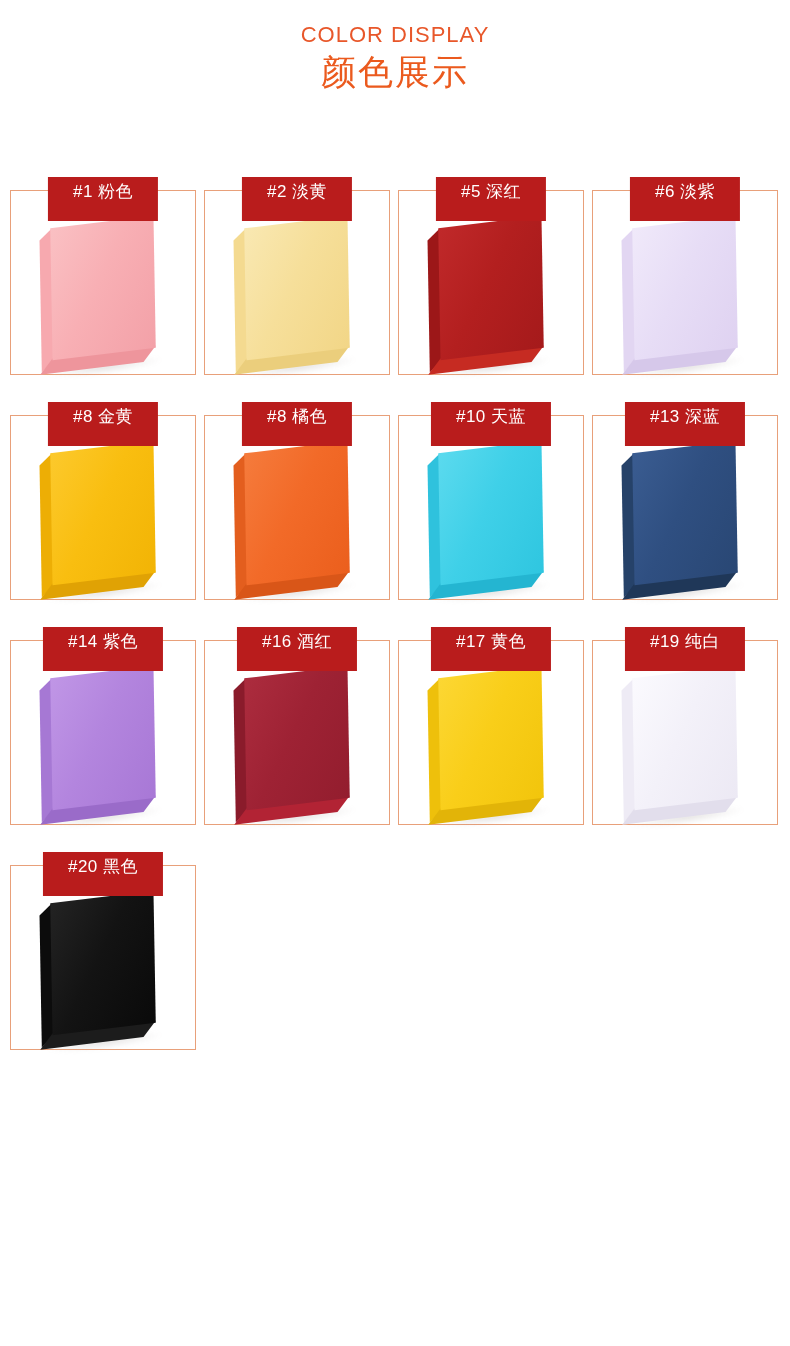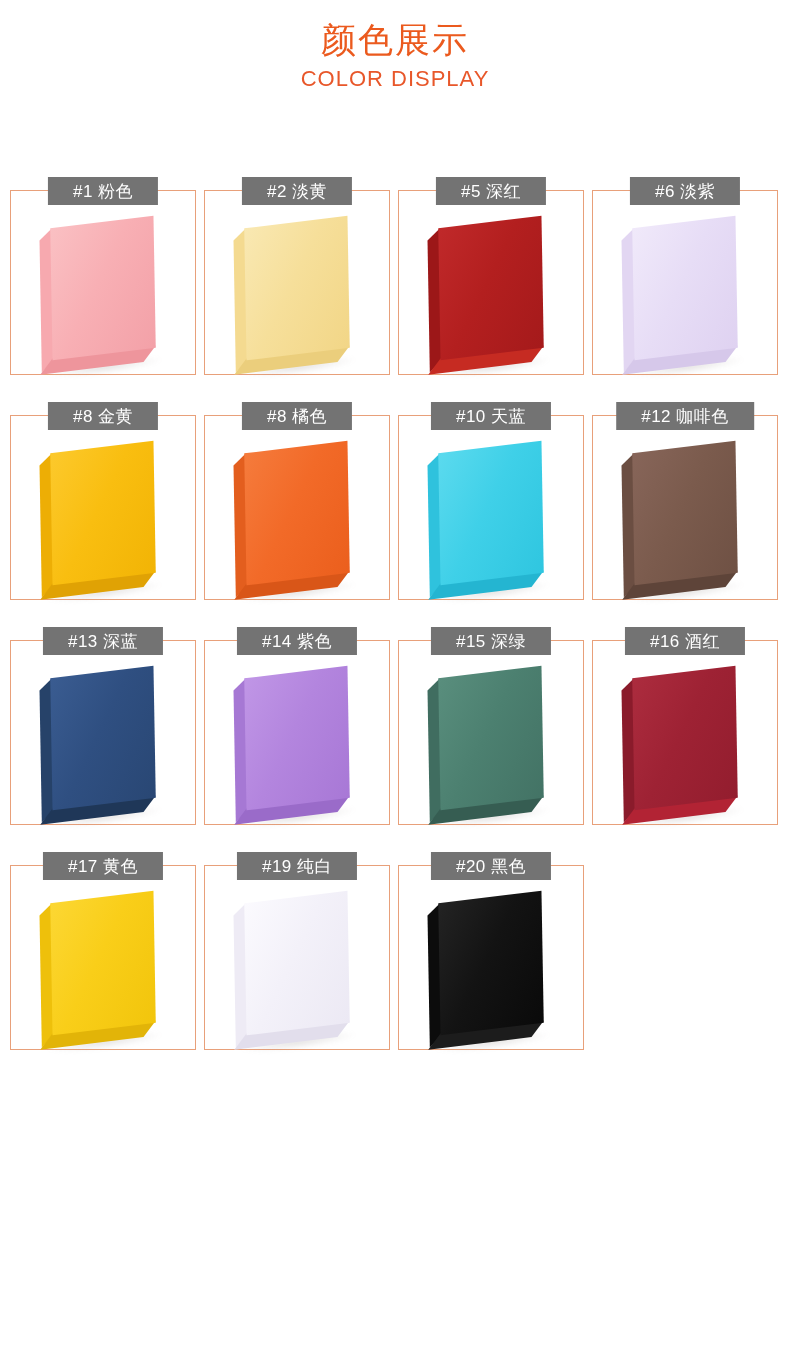--- a/index.html
+++ b/index.html
@@ -60,25 +60,25 @@
     border: 1px solid #E8A07A;
     background: #ffffff;
   }
 
   
   .card-badge {
     position: absolute;
     top: -14px;
     left: 50%;
     transform: translateX(-50%);
-    background: #737373;
+    background: #b91c1c;
     color: #ffffff;
     font-size: 17px;
     line-height: 29px;
-    height: 28px;
+    height: 44px;
     padding: 0 25px;
     white-space: nowrap;
     letter-spacing: 0.5px;
     z-index: 3;
   }
 
   
   .box-stage {
     position: absolute;
     inset: 0;
@@ -136,22 +136,22 @@
     background: radial-gradient(ellipse at 50% 50%, rgba(120,110,105,0.20) 0%, rgba(120,110,105,0.0) 72%);
     filter: blur(2px);
   }
 </style>
 </head>
 <body>
 
 <div id="page">
 
   <div id="header">
+    <div id="page-subtitle">COLOR DISPLAY</div>
     <div id="page-title">颜色展示</div>
-    <div id="page-subtitle">COLOR DISPLAY</div>
   </div>
 
   <div id="swatch-grid">
       <div class="swatch-card">
         <div class="box-stage">
           <div class="box" style="--c-top: #F8AFB4; --c-top-hi: #FAC0C3; --c-top-lo: #F3A1A8; --c-side: #F7A9AF; --c-front: #EE959C;">
             <div class="box-shadow"></div>
             <div class="box-side"></div>
             <div class="box-front"></div>
             <div class="box-top"></div>
@@ -220,31 +220,20 @@
             <div class="box-shadow"></div>
             <div class="box-side"></div>
             <div class="box-front"></div>
             <div class="box-top"></div>
           </div>
         </div>
         <div class="card-badge">#10 天蓝</div>
       </div>
       <div class="swatch-card">
         <div class="box-stage">
-          <div class="box" style="--c-top: #7B5B4D; --c-top-hi: #876559; --c-top-lo: #6F5144; --c-side: #6B4E42; --c-front: #5E4439;">
-            <div class="box-shadow"></div>
-            <div class="box-side"></div>
-            <div class="box-front"></div>
-            <div class="box-top"></div>
-          </div>
-        </div>
-        <div class="card-badge">#12 咖啡色</div>
-      </div>
-      <div class="swatch-card">
-        <div class="box-stage">
           <div class="box" style="--c-top: #2F4F81; --c-top-hi: #3A5C91; --c-top-lo: #294774; --c-side: #264269; --c-front: #1F3758;">
             <div class="box-shadow"></div>
             <div class="box-side"></div>
             <div class="box-front"></div>
             <div class="box-top"></div>
           </div>
         </div>
         <div class="card-badge">#13 深蓝</div>
       </div>
       <div class="swatch-card">
@@ -253,31 +242,20 @@
             <div class="box-shadow"></div>
             <div class="box-side"></div>
             <div class="box-front"></div>
             <div class="box-top"></div>
           </div>
         </div>
         <div class="card-badge">#14 紫色</div>
       </div>
       <div class="swatch-card">
         <div class="box-stage">
-          <div class="box" style="--c-top: #4C8070; --c-top-hi: #598E7D; --c-top-lo: #437365; --c-side: #406D60; --c-front: #365D52;">
-            <div class="box-shadow"></div>
-            <div class="box-side"></div>
-            <div class="box-front"></div>
-            <div class="box-top"></div>
-          </div>
-        </div>
-        <div class="card-badge">#15 深绿</div>
-      </div>
-      <div class="swatch-card">
-        <div class="box-stage">
           <div class="box" style="--c-top: #9E2234; --c-top-hi: #AC2C3E; --c-top-lo: #931D2E; --c-side: #8A1B2B; --c-front: #B22334;">
             <div class="box-shadow"></div>
             <div class="box-side"></div>
             <div class="box-front"></div>
             <div class="box-top"></div>
           </div>
         </div>
         <div class="card-badge">#16 酒红</div>
       </div>
       <div class="swatch-card">

